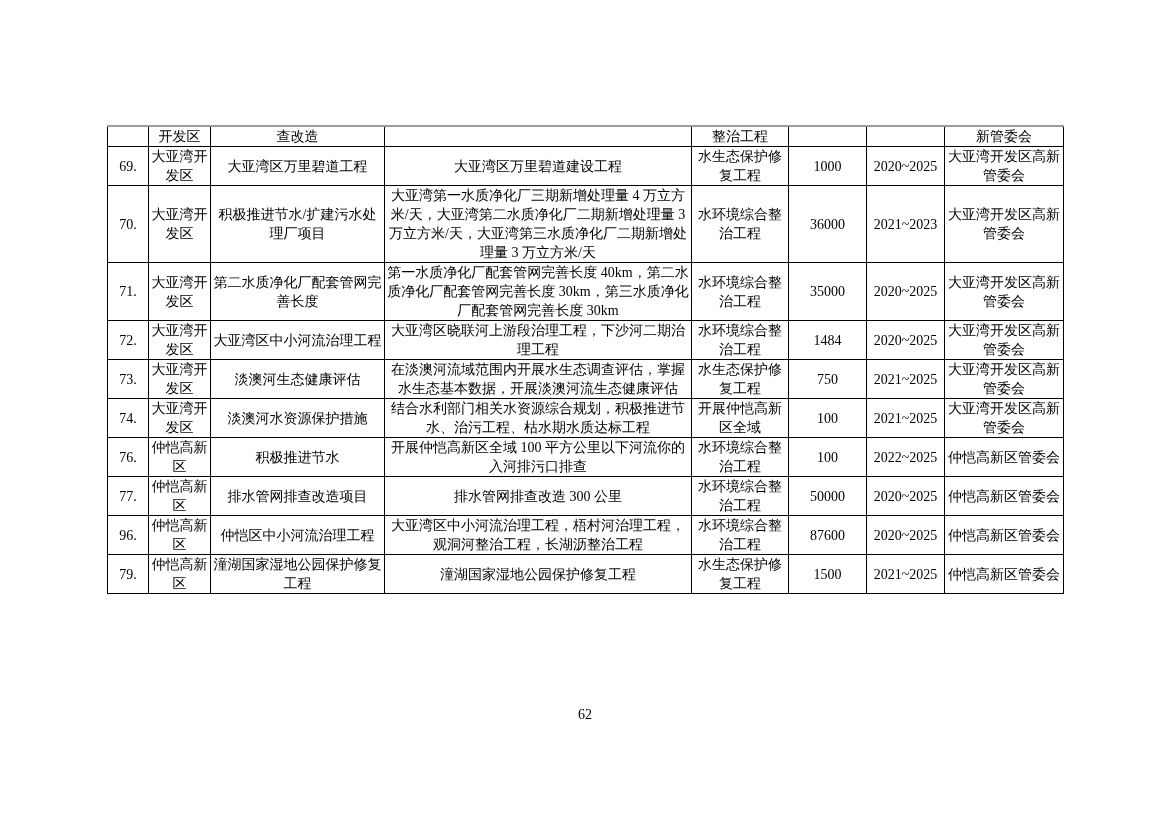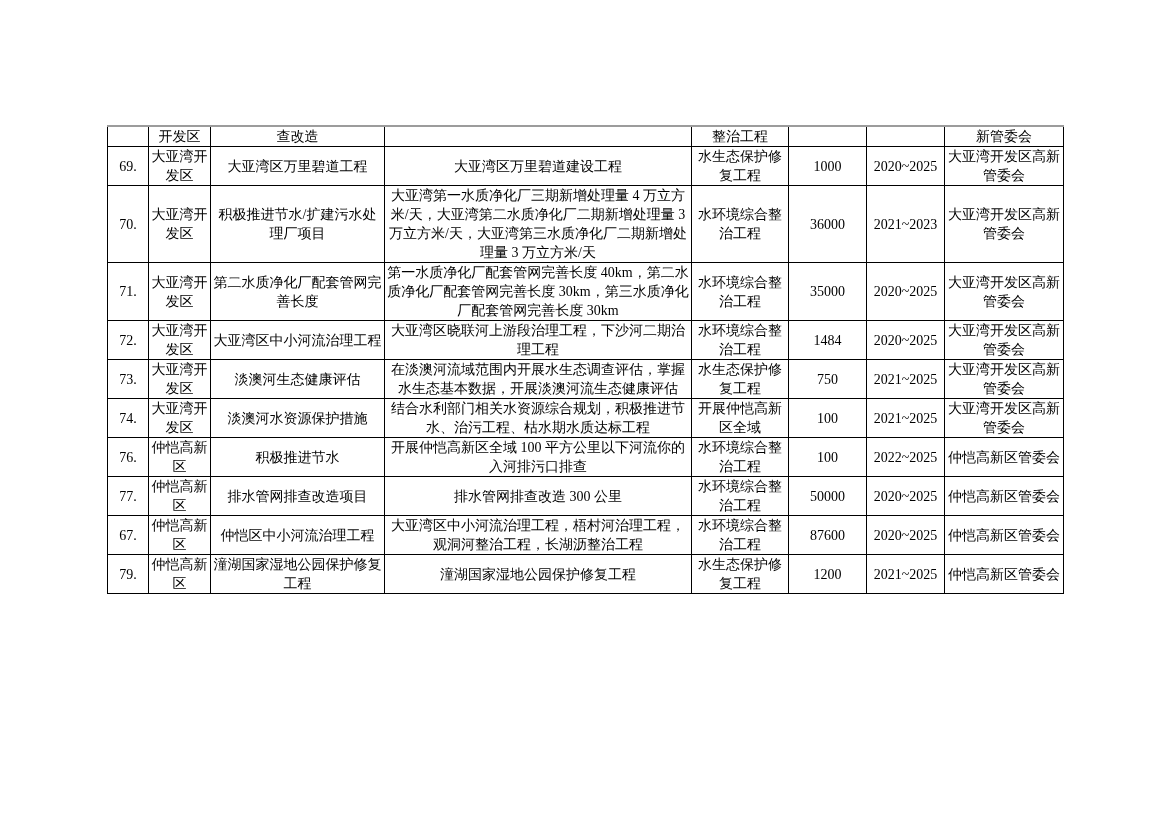--- a/index.html
+++ b/index.html
@@ -156,36 +156,37 @@
     <td class="c-no">77.</td>
     <td class="c-district">仲恺高新区</td>
     <td class="c-project">排水管网排查改造项目</td>
     <td class="c-desc">排水管网排查改造 300 公里</td>
     <td class="c-type">水环境综合整治工程</td>
     <td class="c-amount">50000</td>
     <td class="c-period">2020~2025</td>
     <td class="c-unit">仲恺高新区管委会</td>
   </tr>
         <tr>
-    <td class="c-no">67.</td>
+    <td class="c-no">96.</td>
     <td class="c-district">仲恺高新区</td>
     <td class="c-project">仲恺区中小河流治理工程</td>
     <td class="c-desc">大亚湾区中小河流治理工程，梧村河治理工程，观洞河整治工程，长湖沥整治工程</td>
     <td class="c-type">水环境综合整治工程</td>
     <td class="c-amount">87600</td>
     <td class="c-period">2020~2025</td>
     <td class="c-unit">仲恺高新区管委会</td>
   </tr>
         <tr>
     <td class="c-no">79.</td>
     <td class="c-district">仲恺高新区</td>
     <td class="c-project">潼湖国家湿地公园保护修复工程</td>
     <td class="c-desc">潼湖国家湿地公园保护修复工程</td>
     <td class="c-type">水生态保护修复工程</td>
-    <td class="c-amount">1200</td>
+    <td class="c-amount">1500</td>
     <td class="c-period">2021~2025</td>
     <td class="c-unit">仲恺高新区管委会</td>
   </tr>
       </tbody>
   </table>
 
+  <div class="page-number">62</div>
 
 </div>
 
 </body></html>

